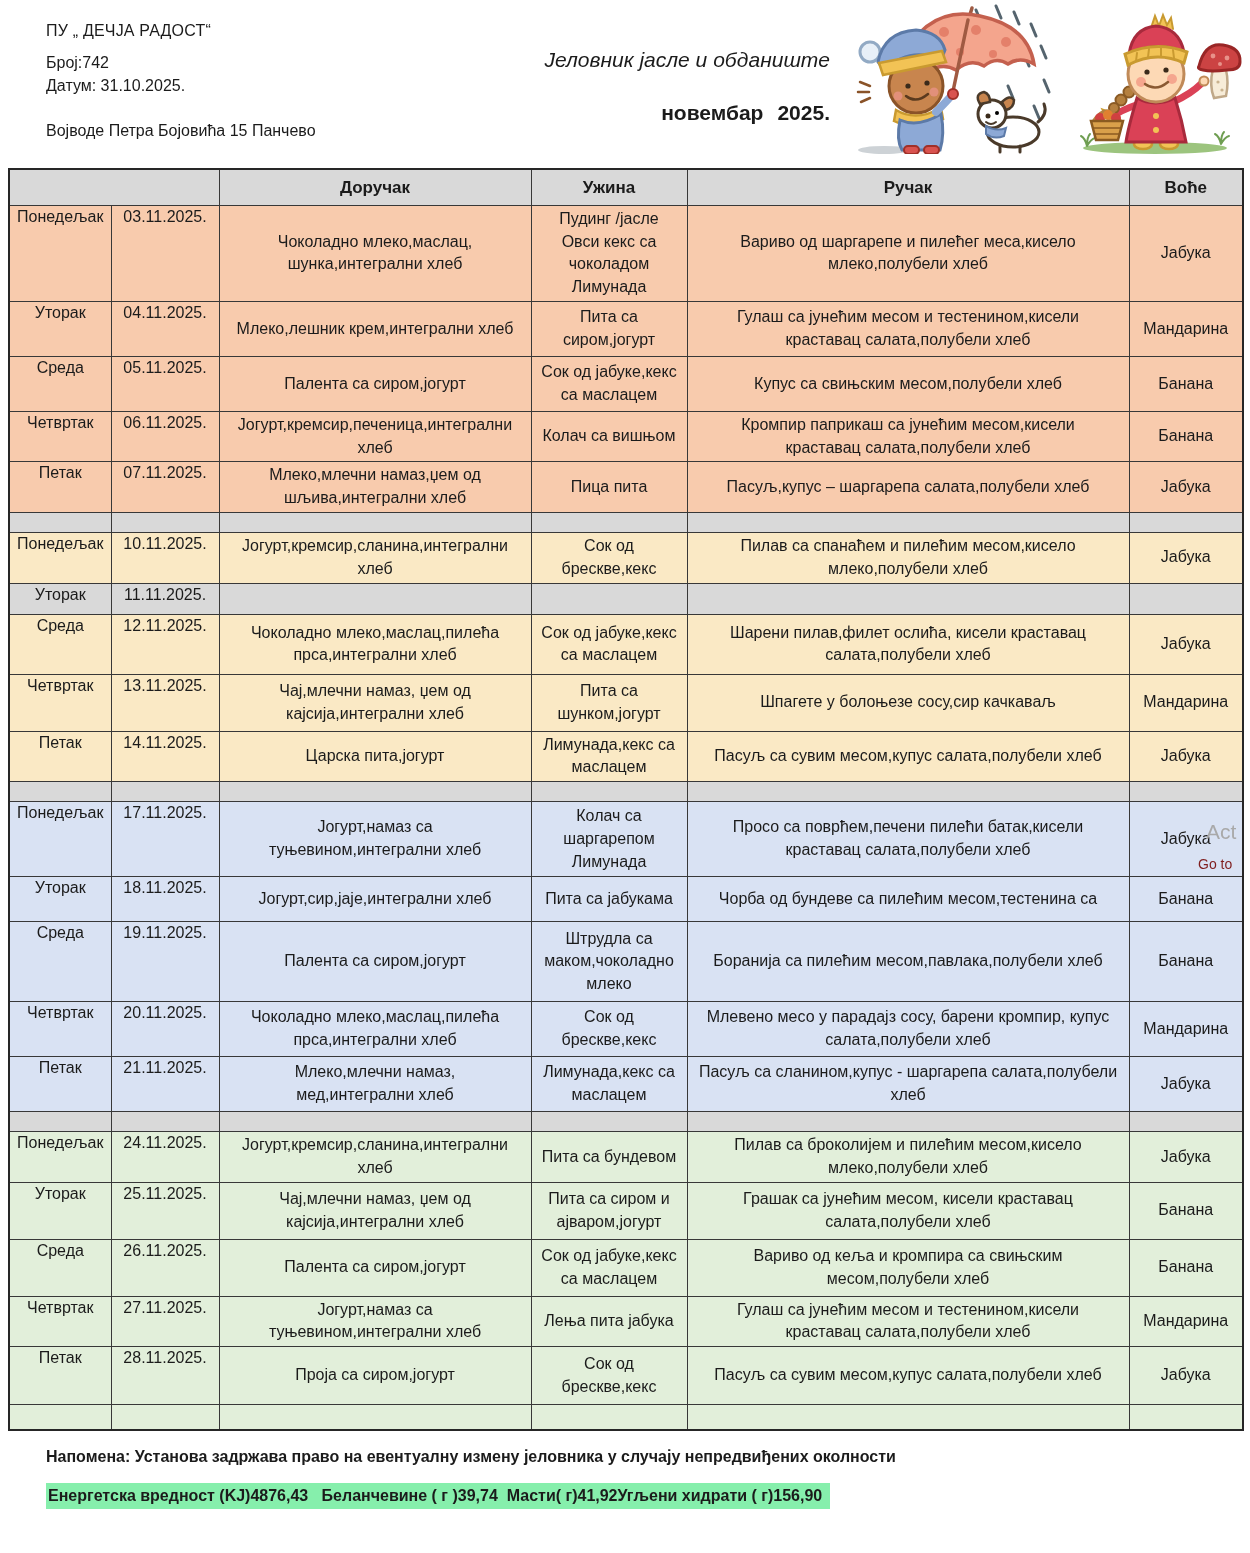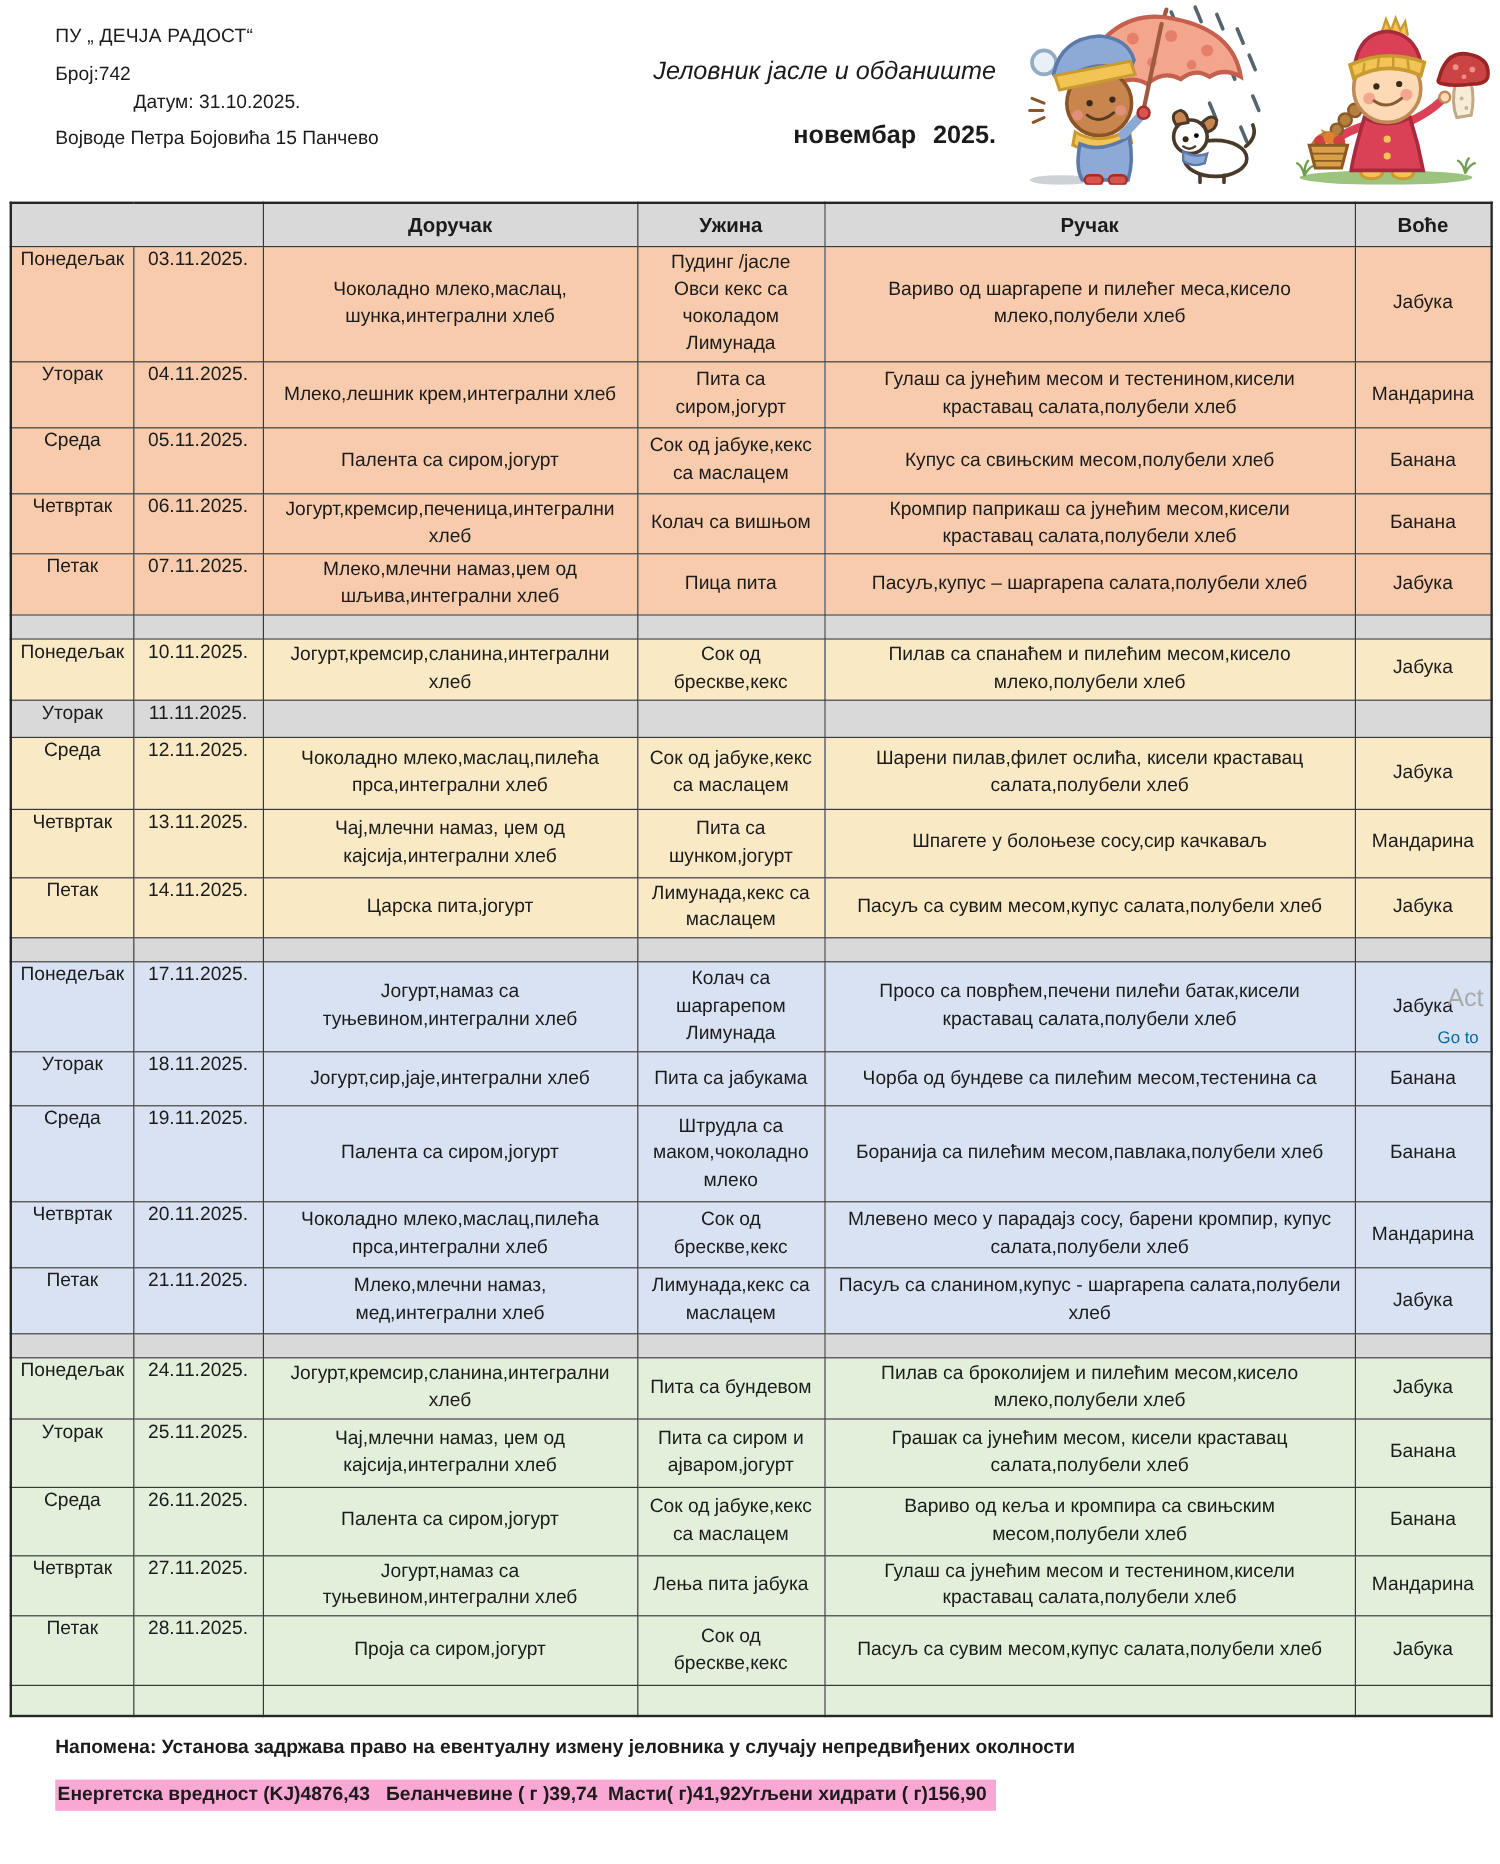--- a/index.html
+++ b/index.html
@@ -3,41 +3,41 @@
 <meta charset="utf-8">
 <style>
   html,body{margin:0;padding:0;background:#ffffff;}
   .page{position:relative;width:1250px;height:1553px;background:#ffffff;overflow:hidden;
         font-family:"Liberation Sans","DejaVu Sans",sans-serif;color:#1b1b1b;}
   
   .top{position:relative;height:168px;}
   .org{position:absolute;left:46px;top:22px;font-size:16px;}
   .org-name{margin-bottom:14px;letter-spacing:.2px;}
   .org-num{margin-bottom:5px;}
-  .org-date{margin-bottom:12px;text-align:center;}
+  .org-date{margin-bottom:27px;}
   .title-block{position:absolute;left:400px;top:48px;width:430px;text-align:right;}
   .doc-title{font-style:italic;font-size:21px;}
   .doc-month{margin-top:29px;font-size:21px;font-weight:bold;}
   .doc-month .mw{margin-right:14px;}
   .illos{position:absolute;right:2px;top:2px;display:flex;align-items:flex-end;}
   
   table.menu{margin-left:8px;width:1234px;border-collapse:collapse;table-layout:fixed;
              border:2px solid #262626;}
   .menu th,.menu td{border:1.5px solid #383838;overflow:hidden;}
   .menu thead th{background:#d9d9d9;font-weight:bold;font-size:17px;height:33px;text-align:center;}
   .menu td{font-size:16px;text-align:center;padding:2px 4px;}
   .c-day,.c-date{vertical-align:top;padding-top:4px;}
   .c-breakfast,.c-snack,.c-lunch,.c-fruit{vertical-align:middle;white-space:pre-line;line-height:1.42;}
   
   .footer{margin:17px 0 0 46px;font-size:16px;font-weight:bold;}
   .note-line{margin-bottom:17px;}
-  .energy-line{display:inline-block;background:#f9a8d4;padding:4px 8px 4px 2px;white-space:pre-wrap;}
+  .energy-line{display:inline-block;background:#86efac;padding:4px 8px 4px 2px;white-space:pre-wrap;}
   
   .wm1{position:absolute;left:1206px;top:820px;font-size:21px;color:#a9a9a9;}
-  .wm2{position:absolute;left:1198px;top:856px;font-size:14px;color:#0369a1;}
+  .wm2{position:absolute;left:1198px;top:856px;font-size:14px;color:#7f1d1d;}
 </style>
 </head>
 <body>
 
 <div class="page">
 
   <div class="top">
     <div class="org">
       <div class="org-name">ПУ „ ДЕЧЈА РАДОСТ“</div>
       <div class="org-num">Број:742</div>

